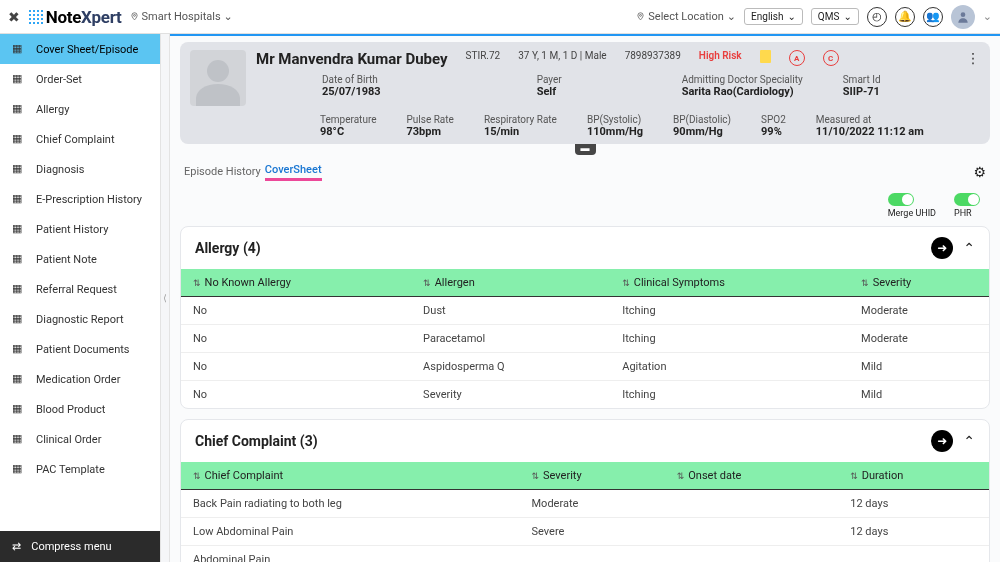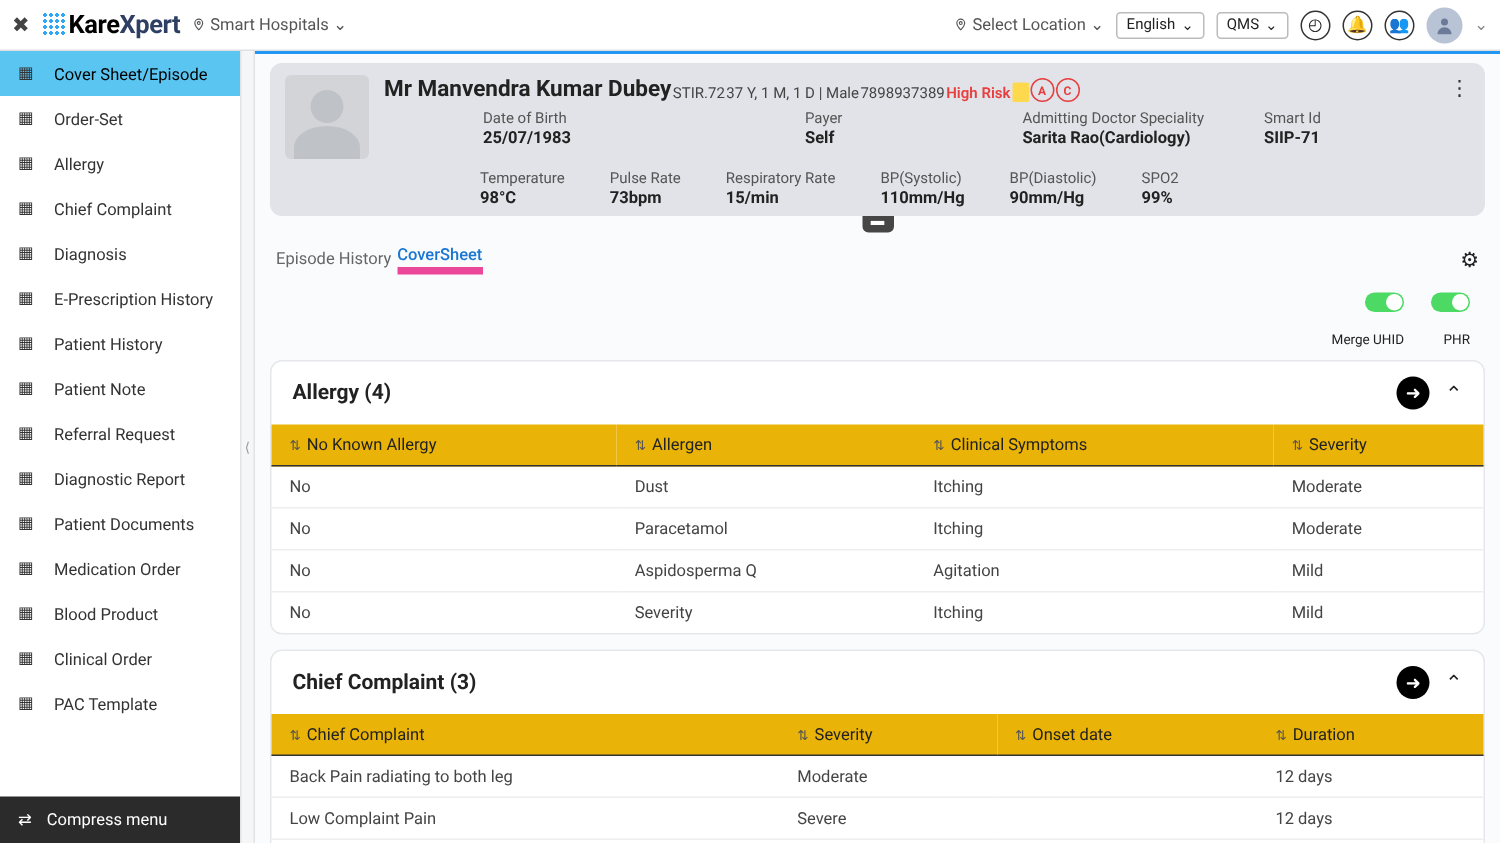--- a/index.html
+++ b/index.html
@@ -33,72 +33,72 @@
 
 .main { flex: 1; background: #fafbfc; overflow-y: auto; padding: 6px 10px 10px 10px; border-top: 2px solid #2196f3; }
 
 
 .phead { background: #e1e3e8; border-radius: 8px; padding: 8px 10px 0 10px; position: relative; }
 .phead-top { display: flex; gap: 10px; align-items: flex-start; }
 .avatar { width: 56px; height: 56px; background: #d2d4d8; border-radius: 4px; overflow: hidden; position: relative; }
 .avatar::before { content: ""; position: absolute; left: 50%; top: 10px; width: 22px; height: 22px; background: #bfc2c7; border-radius: 50%; transform: translateX(-50%); }
 .avatar::after { content: ""; position: absolute; left: 50%; bottom: -6px; width: 44px; height: 28px; background: #bfc2c7; border-radius: 50% 50% 0 0; transform: translateX(-50%); }
 .pinfo { flex: 1; }
-.pname-row { display: flex; align-items: flex-end; gap: 1px; flex-wrap: wrap; }
+.pname-row { display: flex; align-items: flex-start; gap: 18px; flex-wrap: wrap; }
 .pname { font-weight: 700; font-size: 15px; }
 .pmeta { font-size: 10px; color: #444; }
 .risk { color: #e83e3e; font-weight: 600; font-size: 10px; }
 .doc-icon { width: 11px; height: 13px; background: #ffd94d; border-radius: 1px; display: inline-block; }
 .ring { width: 16px; height: 16px; border: 1.5px solid #e83e3e; color: #e83e3e; border-radius: 50%; display: inline-flex; align-items: center; justify-content: center; font-size: 8px; font-weight: 700; }
 .menu-dots { position: absolute; right: 10px; top: 8px; cursor: pointer; font-size: 14px; color: #333; }
 .prow2 { display: flex; gap: 40px; margin-top: 6px; margin-left: 66px; }
 .pfield .lbl { font-size: 10px; color: #555; }
 .pfield .val { font-size: 11px; font-weight: 700; }
 .vitals { display: flex; gap: 30px; background: #e1e3e8; padding: 8px 10px 6px 130px; }
 .vital .vl { font-size: 10px; color: #555; }
 .vital .vv { font-size: 11px; font-weight: 700; }
 .collapse-tab { display: flex; justify-content: center; margin-top: -1px; }
 .collapse-tab span { background: #464646; color: #fff; font-size: 9px; padding: 0 6px; border-radius: 0 0 4px 4px; height: 12px; line-height: 10px; }
 
 
 .tabs { display: flex; gap: 4px; padding: 8px 4px; align-items: center; font-size: 11px; }
 .tab { color: #666; cursor: pointer; padding-bottom: 2px; }
-.tab.active { color: #1976d2; border-bottom: 5px solid #ec4899; font-weight: 500; }
+.tab.active { color: #1976d2; border-bottom: 3px solid #ec4899; font-weight: 500; }
 .tabs .gear { margin-left: auto; font-size: 14px; cursor: pointer; }
 
 
 .toggles { display: flex; justify-content: flex-end; gap: 18px; padding: 4px 10px 8px 0; font-size: 9px; }
-.toggle { display: flex; flex-direction: column; align-items: flex-end; gap: 14px; }
+.toggle { display: flex; flex-direction: column; align-items: flex-start; gap: 2px; }
 .switch { width: 26px; height: 13px; background: #4cd964; border-radius: 7px; position: relative; cursor: pointer; }
 .switch::after { content: ""; position: absolute; right: 1px; top: 1px; width: 11px; height: 11px; background: #fff; border-radius: 50%; }
 
 
 .card { background: #fff; border: 1px solid #e5e7eb; border-radius: 8px; margin-bottom: 10px; }
 .card-head { display: flex; align-items: center; padding: 10px 14px; }
 .card-title { font-size: 14px; font-weight: 700; }
 .card-head .actions { margin-left: auto; display: flex; gap: 10px; align-items: center; }
 .go-circle { width: 22px; height: 22px; background: #000; color: #fff; border-radius: 50%; display: flex; align-items: center; justify-content: center; font-size: 12px; cursor: pointer; }
 .chev { font-size: 14px; cursor: pointer; }
 
 .tbl { width: 100%; border-collapse: collapse; font-size: 11px; }
-.tbl thead th { background: #eab308; text-align: left; padding: 7px 12px; font-weight: 400; color: #222; border-bottom: 1px solid #333; }
+.tbl thead th { background: #86efac; text-align: left; padding: 7px 12px; font-weight: 400; color: #222; border-bottom: 1px solid #333; }
 .tbl thead th .sort { font-size: 9px; margin-right: 4px; color: #555; }
 .tbl tbody td { padding: 7px 12px; border-bottom: 1px solid #eee; color: #444; }
 .tbl tbody tr:last-child td { border-bottom: none; }
 
 ::-webkit-scrollbar { width: 8px; }
 ::-webkit-scrollbar-thumb { background: #ccc; border-radius: 4px; }
 </style>
 </head>
 <body>
 
 <div class="topbar">
   <span class="close">✖</span>
   <span class="logo">
-    <span class="logo-dots"></span><span class="kx">Kare</span><span class="pert">Xpert</span>
+    <span class="logo-dots"></span><span class="kx">Note</span><span class="pert">Xpert</span>
   </span>
   <span class="loc-sel">
     <svg viewBox="0 0 24 24" fill="none" stroke="currentColor" stroke-width="2">
         <path d="M12 21s-7-7-7-12a7 7 0 1 1 14 0c0 5-7 12-7 12z"></path>
         <circle cx="12" cy="9" r="2.5"></circle>
       </svg>
     <span>Smart Hospitals</span>
     <span>⌄</span>
   </span>
   <span class="spacer"></span>
@@ -258,20 +258,24 @@
             <div class="vv">110mm/Hg</div>
           </div>
           <div class="vital">
             <div class="vl">BP(Diastolic)</div>
             <div class="vv">90mm/Hg</div>
           </div>
           <div class="vital">
             <div class="vl">SPO2</div>
             <div class="vv">99%</div>
           </div>
+          <div class="vital">
+            <div class="vl">Measured at</div>
+            <div class="vv">11/10/2022 11:12 am</div>
+          </div>
         </div>
     </div>
     <div class="collapse-tab">
         <span>▬</span>
       </div>
 
     <div class="tabs">
       <span class="tab">Episode History</span>
       <span class="tab active">CoverSheet</span>
       <span class="gear">⚙</span>
@@ -352,21 +356,21 @@
             </tr>
           </thead>
         <tbody id="complaint-body">
             <tr>
               <td>Back Pain radiating to both leg</td>
               <td>Moderate</td>
               <td></td>
               <td>12 days</td>
             </tr>
             <tr>
-              <td>Low Complaint Pain</td>
+              <td>Low Abdominal Pain</td>
               <td>Severe</td>
               <td></td>
               <td>12 days</td>
             </tr>
             <tr>
               <td>Abdominal Pain</td>
               <td></td>
               <td></td>
               <td></td>
             </tr>

